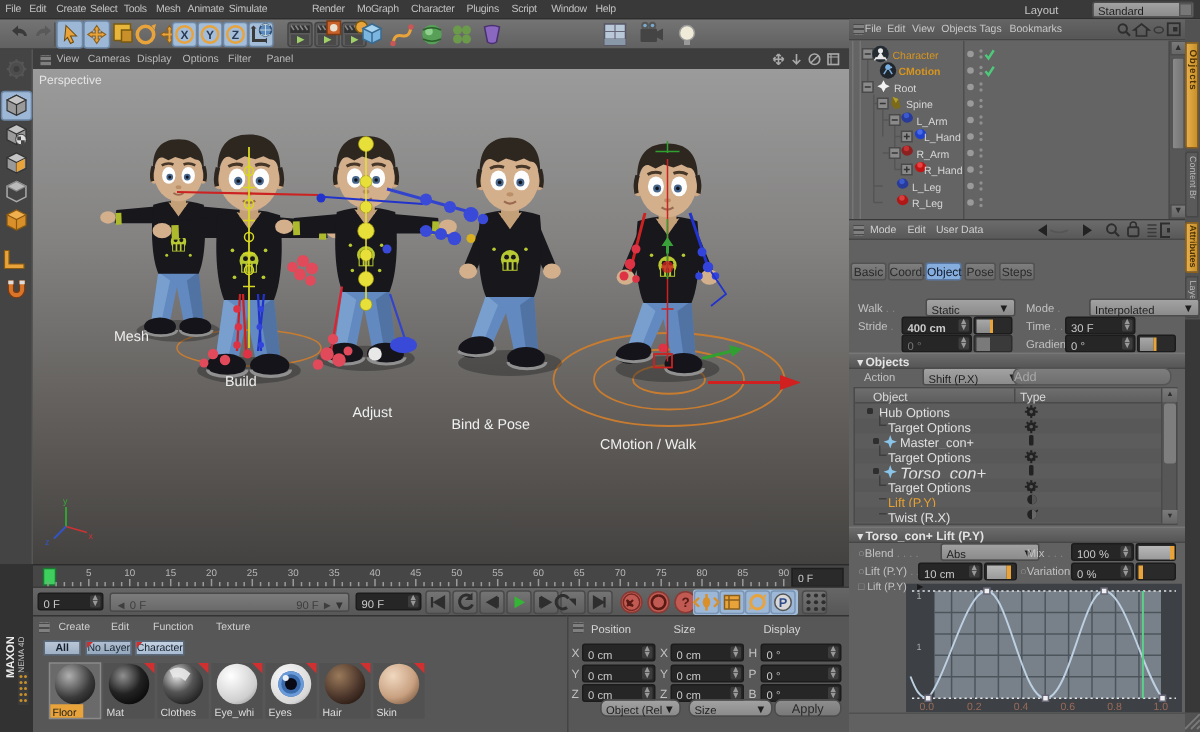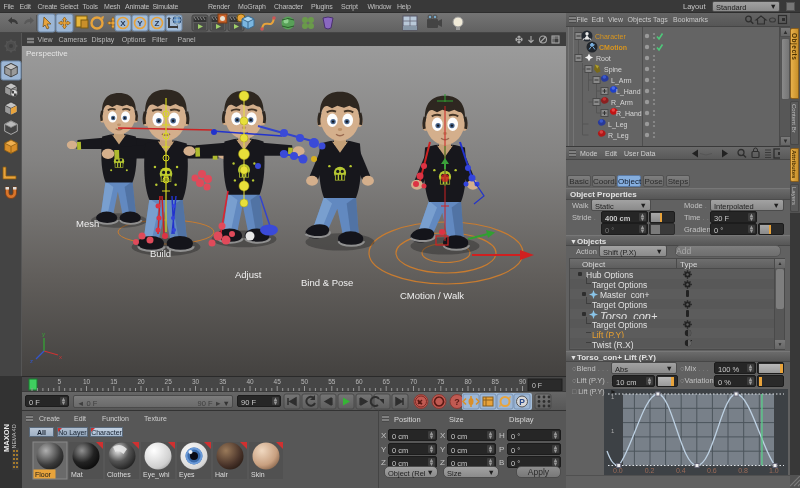--- a/index.html
+++ b/index.html
@@ -1,20 +1,20 @@
 <!DOCTYPE html>
 <html><head><meta charset="utf-8">
 <style>
 *{margin:0;padding:0;box-sizing:border-box;}
 html,body{width:800px;height:488px;overflow:hidden;background:#3a3a3a;font-family:"Liberation Sans",sans-serif;}
 .abs{position:absolute;}
 #root{position:relative;width:800px;height:488px;}
 .menutext{color:#c6c6c6;font-size:7.5px;}
 .fld{background:#262626;color:#c9c9c9;font-size:7.5px;border:1px solid #1c1c1c;border-radius:2px;line-height:10px;}
-.drop{background:linear-gradient(#a2a2a2,#8b8b8b);color:#1e1e1e;font-size:7.5px;border:1px solid #4c4c4c;border-radius:2px;}
+.drop{background:linear-gradient(#a2a2a2,#8b8b8b);color:#1e1e1e;font-size:7.5px;border:1px solid #4c4c4c;border-radius:2px;margin-left:16px;}
 .spin{position:absolute;right:1px;top:1px;bottom:1px;width:7px;background:#3c3c3c;color:#999;font-size:6px;line-height:4px;text-align:center;border-radius:1px;}
 .lbl{color:#c2c2c2;font-size:7.5px;}
 .sechdr{background:linear-gradient(#6b6b6b,#565656);border-top:1px solid #777;border-bottom:1px solid #474747;color:#e2e2e2;font-size:8px;font-weight:bold;}
 .gicon{position:absolute;width:7px;height:7px;background-image:repeating-linear-gradient(0deg,#4a4a4a 0px,#4a4a4a 1px,#808080 1px,#808080 3px),repeating-linear-gradient(90deg,#4a4a4a 0px,#4a4a4a 1px,#808080 1px,#808080 3px);}</style></head>
 <body>
 <div id="root">
 
 <div class="abs" style="left:0;top:0;width:800px;height:13px;background:#393939;border-bottom:1px solid #2e2e2e;">
 <div id="topmenu">
         <span class="abs" style="left:3.5px;top:3px;font-size:7px;letter-spacing:-0.2px;color:#c0c0c0;">File</span>
@@ -1176,24 +1176,23 @@
 </div>
 
 
 <div class="abs" style="left:0;top:27px;width:224px;height:14px;">
  <div class="abs" style="left:1px;top:1px;width:24px;height:12px;background:linear-gradient(#7e7e7e,#6a6a6a);border:1px solid #525252;border-radius:2px;color:#2a2a2a;font-size:8px;text-align:center;line-height:11px;">Basic</div>
  <div class="abs" style="left:26px;top:1px;width:24px;height:12px;background:linear-gradient(#7e7e7e,#6a6a6a);border:1px solid #525252;border-radius:2px;color:#2a2a2a;font-size:8px;text-align:center;line-height:11px;">Coord.</div>
  <div class="abs" style="left:51px;top:1px;width:24px;height:12px;background:#85aede;border:1px solid #5a7aa5;border-radius:2px;color:#101828;font-size:8px;text-align:center;line-height:11px;">Object</div>
  <div class="abs" style="left:77px;top:1px;width:21px;height:12px;background:linear-gradient(#7e7e7e,#6a6a6a);border:1px solid #525252;border-radius:2px;color:#2a2a2a;font-size:8px;text-align:center;line-height:11px;">Pose</div>
  <div class="abs" style="left:100px;top:1px;width:24px;height:12px;background:linear-gradient(#7e7e7e,#6a6a6a);border:1px solid #525252;border-radius:2px;color:#2a2a2a;font-size:8px;text-align:center;line-height:11px;">Steps</div>
 </div>
-<div class="abs sechdr" style="left:0;top:41px;width:224px;height:12px;padding:1px 0 0 4px;">Object Properties</div>
 
 <div class="abs lbl" style="left:6px;top:54px;">Walk <span style="color:#888">. .</span></div>
-<div class="abs drop" style="left:25px;top:52px;width:60px;height:12px;padding:1.5px 3px;">Static<span style="position:absolute;right:3px;top:1px;">▼</span></div>
+<div class="abs drop" style="left:35px;top:52px;width:60px;height:12px;padding:1.5px 3px;">Static<span style="position:absolute;right:3px;top:1px;">▼</span></div>
 <div class="abs lbl" style="left:118px;top:54px;">Mode <span style="color:#888">.</span></div>
 <div class="abs drop" style="left:144px;top:52px;width:74px;height:12px;padding:1.5px 3px;">Interpolated<span style="position:absolute;right:3px;top:1px;">▼</span></div>
 <div class="abs lbl" style="left:6px;top:66px;">Stride <span style="color:#888">.</span></div>
 <div class="abs fld" style="left:35px;top:64px;width:47px;height:12px;padding:2px 3px;font-weight:bold;">400 cm<span class="spin">▲<br>▼</span></div>
 <div class="abs" style="left:83px;top:64px;width:26px;height:12px;background:#2a2a2a;border:1px solid #1c1c1c;border-radius:2px;">
           <div class="abs" style="left:1px;top:1px;width:9px;height:9px;background:linear-gradient(#a8a8a8,#8a8a8a);"></div>
           <div class="abs" style="left:10px;top:1px;width:2px;height:9px;background:#e8a33b;"></div>
         </div>
 <div class="abs lbl" style="left:118px;top:66px;">Time <span style="color:#888">. .</span></div>
 <div class="abs fld" style="left:144px;top:64px;width:47px;height:12px;padding:2px 3px;">30 F<span class="spin">▲<br>▼</span></div>

